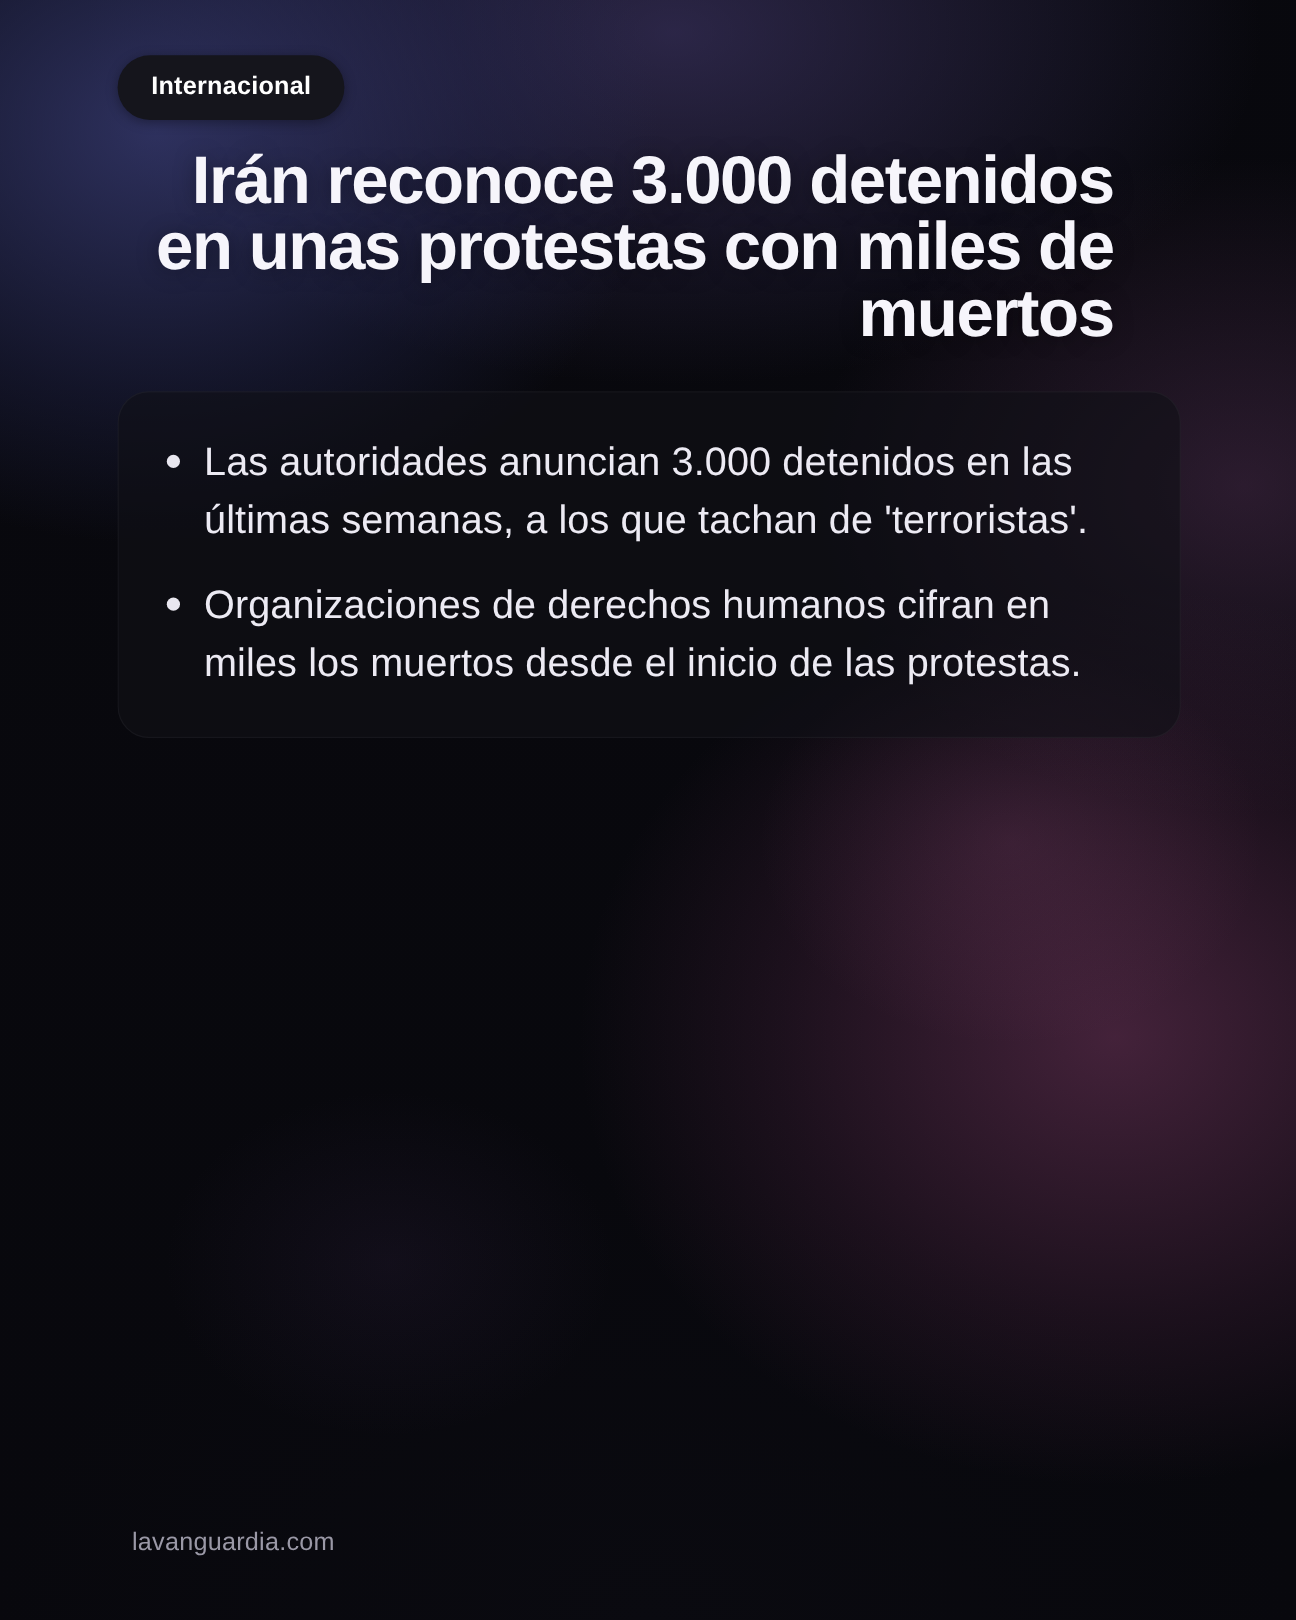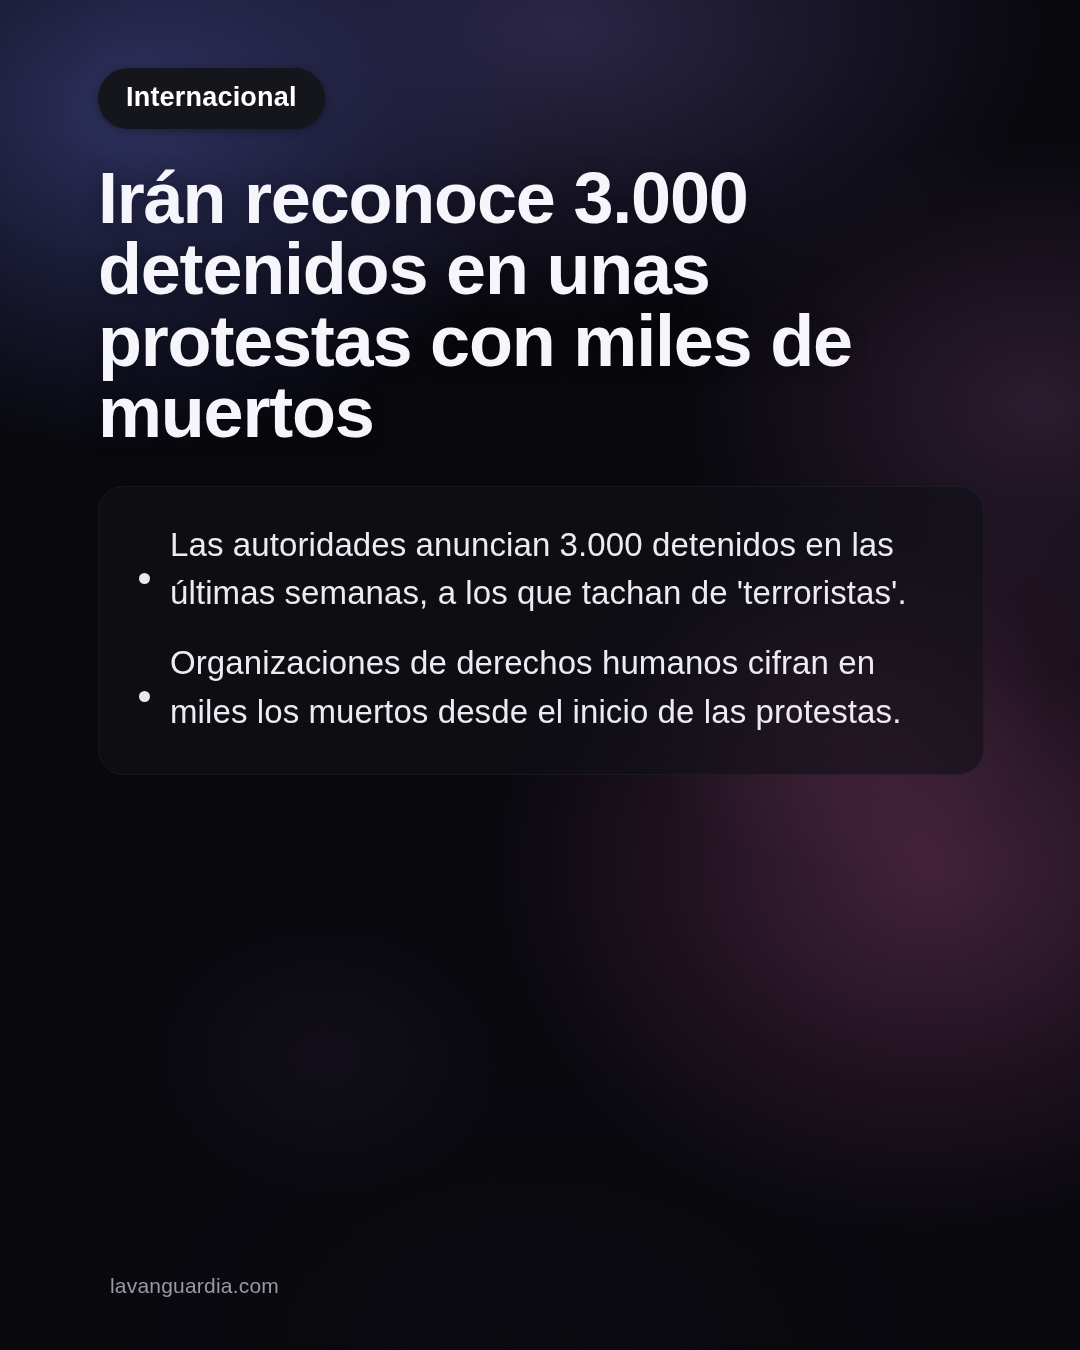--- a/index.html
+++ b/index.html
@@ -27,51 +27,52 @@
       radial-gradient(ellipse 300px 240px at 78% 52%, rgba(170,90,140,0.16) 0%, rgba(0,0,0,0) 70%),
       radial-gradient(ellipse 260px 200px at 30% 78%, rgba(90,60,120,0.12) 0%, rgba(0,0,0,0) 72%);
     pointer-events:none;
   }
   .content {
     position:absolute;
     left:98px; top:0; width:886px; height:1350px;
   }
   .tag {
     display:inline-block;
-    margin-top:68px;
+    margin-top:46px;
     padding:14px 28px 16px 28px;
     background:#15151c;
     border-radius:34px;
     color:#ffffff;
-    font-size:27px;
+    font-size:21px;
     font-weight:bold;
     letter-spacing:0.2px;
     box-shadow:0 2px 10px rgba(0,0,0,0.35);
   }
   h1 {
-    margin-top:34px;
+    margin-top:22px;
     color:#f6f5fb;
-    font-size:72px;
+    font-size:56px;
     line-height:0.99;
     font-weight:bold;
     letter-spacing:-1.2px;
     width:830px;
     text-shadow:0 2px 18px rgba(0,0,0,0.35);
+    text-align:right;
   }
   .bullets {
     margin-top:38px;
     width:886px;
     background:rgba(16,16,22,0.62);
     border:1px solid rgba(255,255,255,0.045);
     border-radius:26px;
     padding:34px 42px 38px 34px;
   }
   .bullet {
     display:flex;
-    align-items:center;
+    align-items:flex-start;
     margin-bottom:22px;
   }
   .bullet:last-child { margin-bottom:0; }
   .dot {
     flex:0 0 auto;
     width:11px; height:11px;
     border-radius:50%;
     background:#e9e7f0;
     margin:18px 20px 0 6px;
   }

